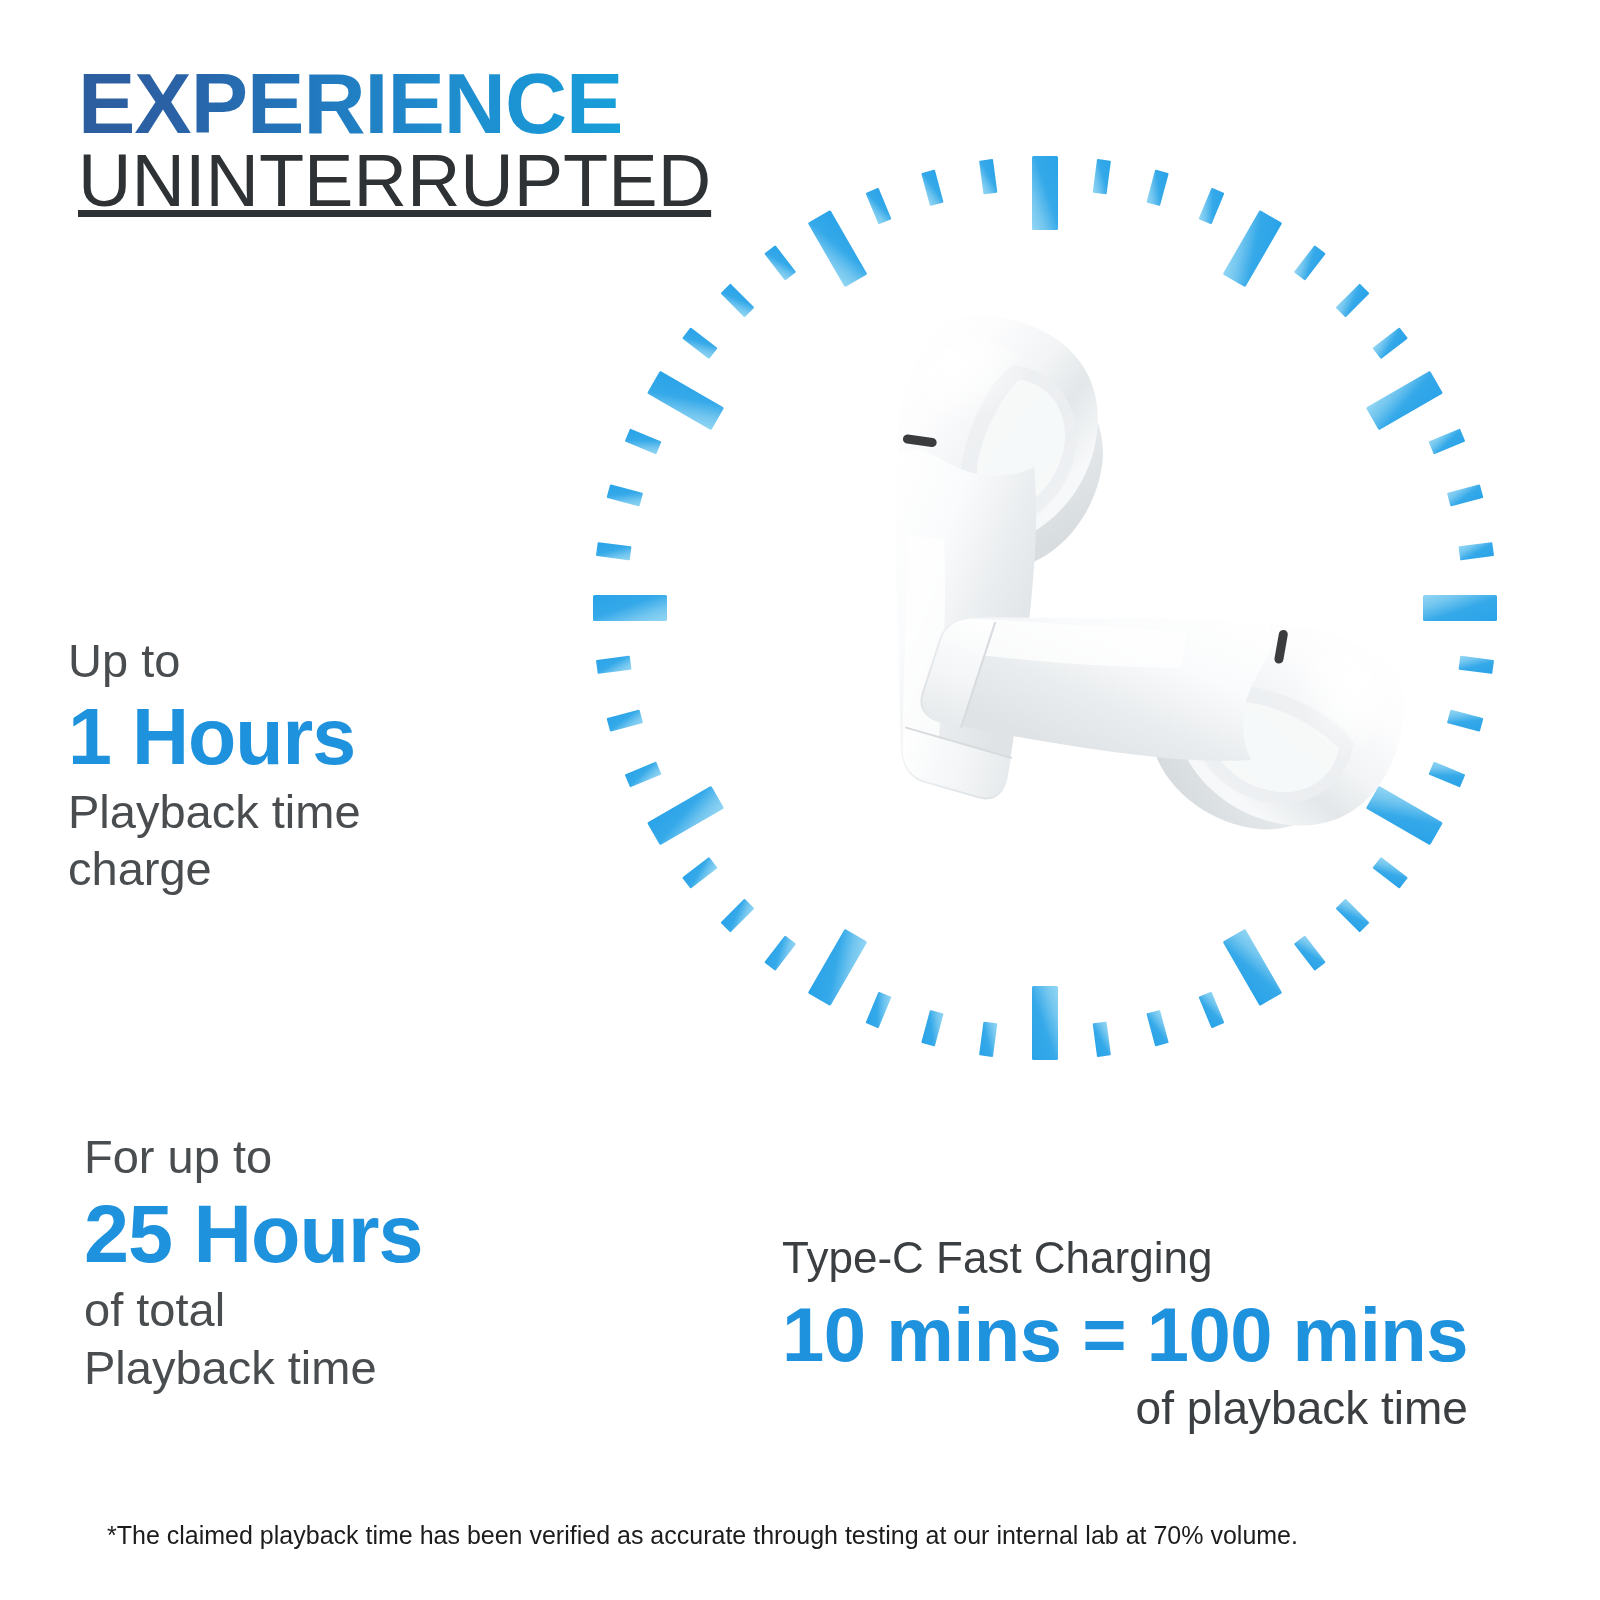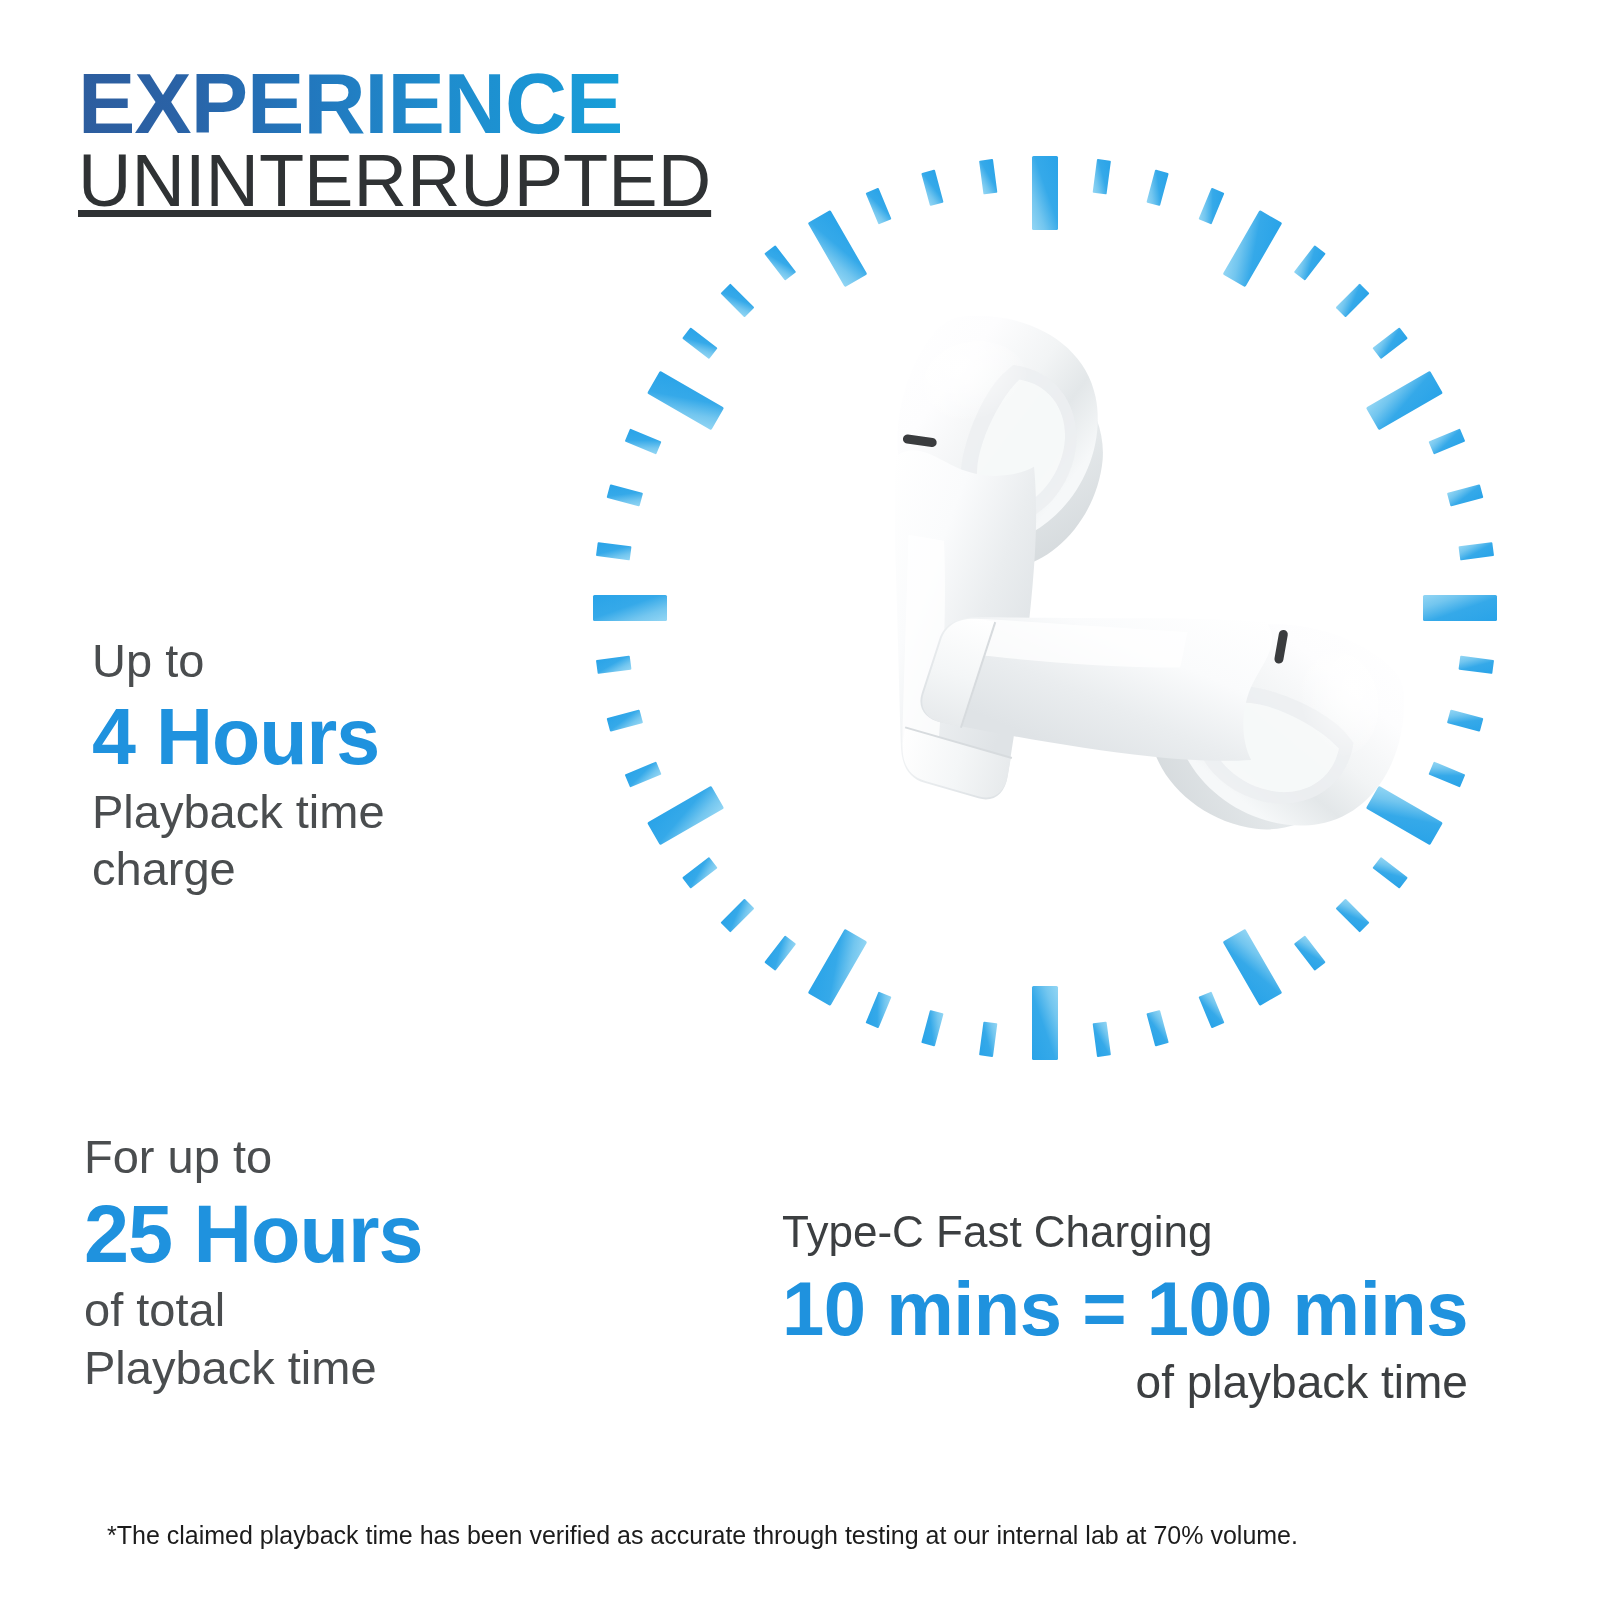--- a/index.html
+++ b/index.html
@@ -25,26 +25,26 @@
 
   
   .stat{position:absolute;color:#4a4d4f;}
   .stat .small{font-size:47px;line-height:1.16;color:#4a4d4f;font-weight:normal;}
   .stat .big{
     font-size:79px;font-weight:bold;color:#1f92de;line-height:1.12;letter-spacing:-1px;
     margin:4px 0 2px 0;
   }
   .stat .sub{font-size:47px;line-height:1.22;color:#4a4d4f;font-weight:normal;}
 
-  #stat-playback{left:92px;top:634px;}
+  #stat-playback{left:68px;top:634px;}
   #stat-total{left:84px;top:1130px;}
   #stat-total .big{font-size:81px;}
 
   
-  #charging{position:absolute;left:782px;top:1206px;text-align:left;}
+  #charging{position:absolute;left:782px;top:1232px;text-align:left;}
   #charging .small{font-size:44px;color:#3c3f41;line-height:1.2;font-weight:normal;}
   #charging .big{
     font-size:76px;font-weight:bold;color:#1f92de;line-height:1.16;
     margin:6px 0 0 0;letter-spacing:-0.5px;white-space:nowrap;
   }
   #charging .sub{font-size:46px;color:#3c3f41;line-height:1.2;margin-top:2px;padding-left:26px;text-align:right;}
 
   
   #footnote{
     position:absolute;left:0;right:0;top:1521px;text-align:center;
@@ -218,21 +218,21 @@
                  L256 436 L146 436 Z" fill="url(#budBandA)"></path>
         <line x1="146" y1="436" x2="257" y2="436" stroke="#d7dbde" stroke-width="2"></line>
         <rect x="64" y="152" width="34" height="9" rx="4.5" fill="#3a3c3e" transform="rotate(-8 81 156)"></rect>
         <ellipse cx="118" cy="84" rx="52" ry="40" fill="url(#budGloss)" transform="rotate(-22 118 84)"></ellipse>
       </g>
     </svg>
   </div>
 
   <div class="stat" id="stat-playback">
     <div class="small">Up to</div>
-    <div class="big">4 Hours</div>
+    <div class="big">1 Hours</div>
     <div class="sub">Playback time</div>
     <div class="sub">charge</div>
   </div>
 
   <div class="stat" id="stat-total">
     <div class="small">For up to</div>
     <div class="big">25 Hours</div>
     <div class="sub">of total</div>
     <div class="sub">Playback time</div>
   </div>

